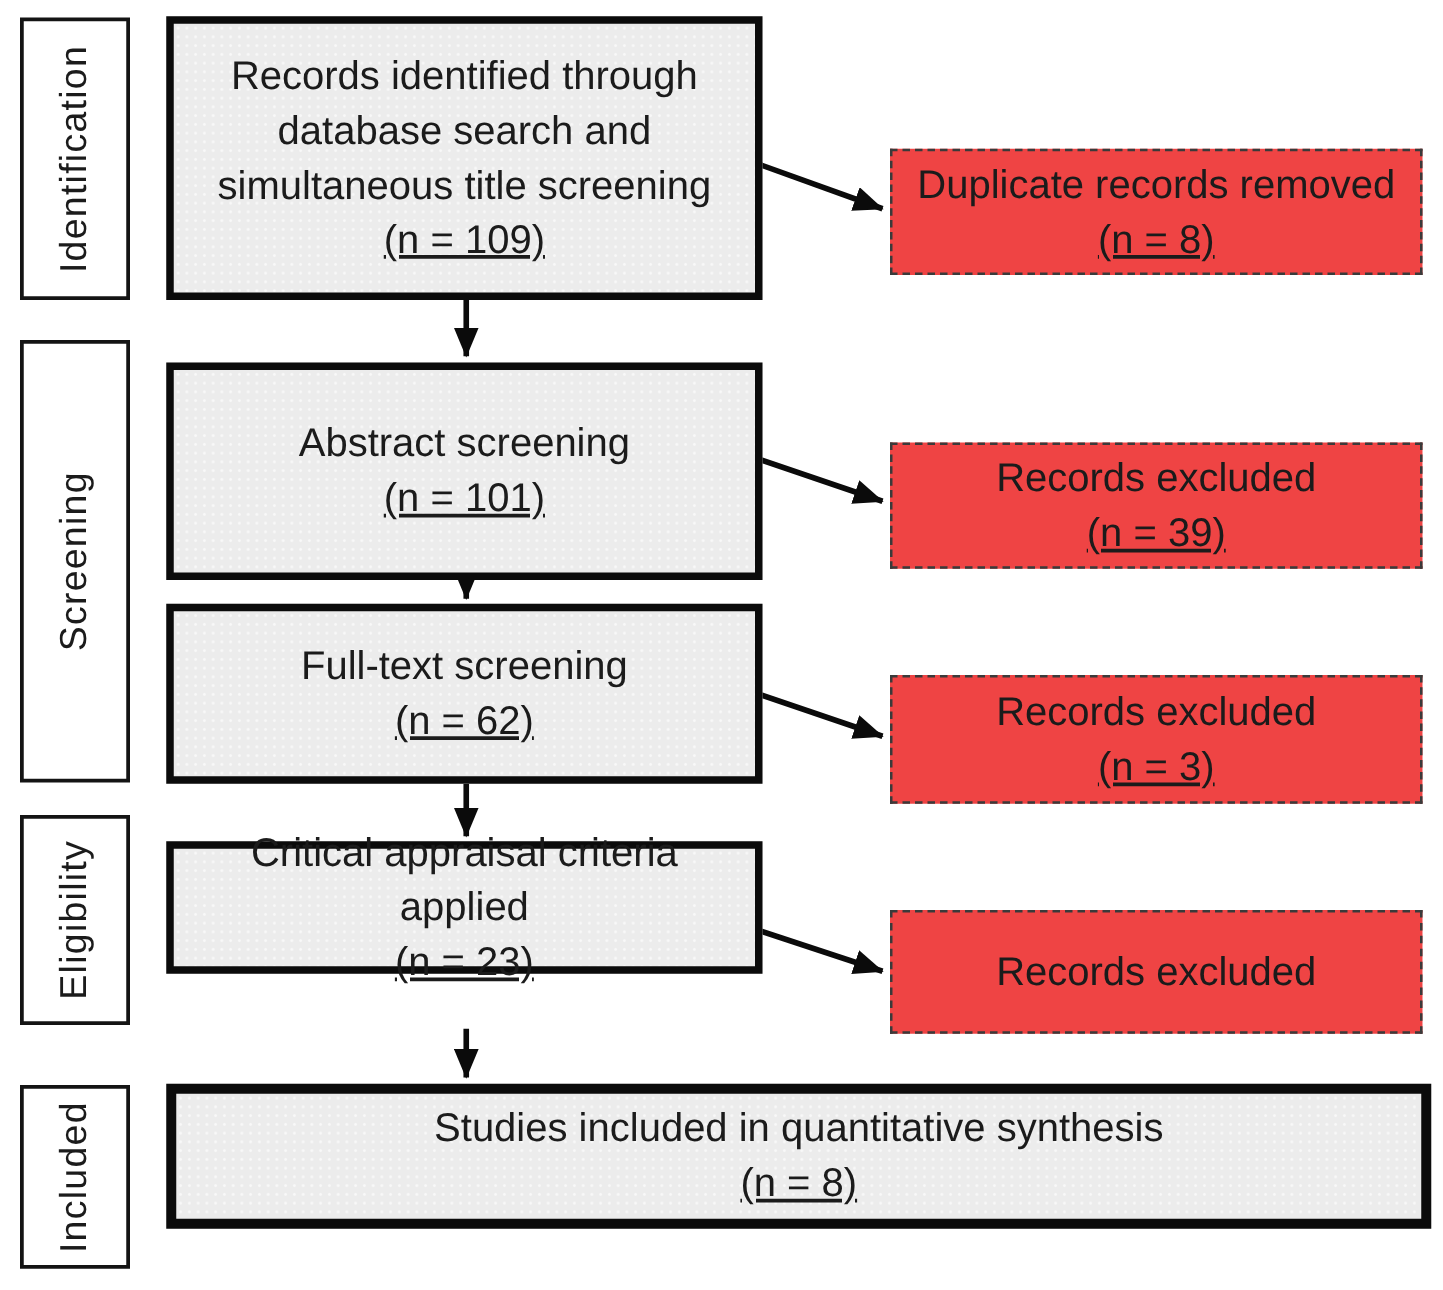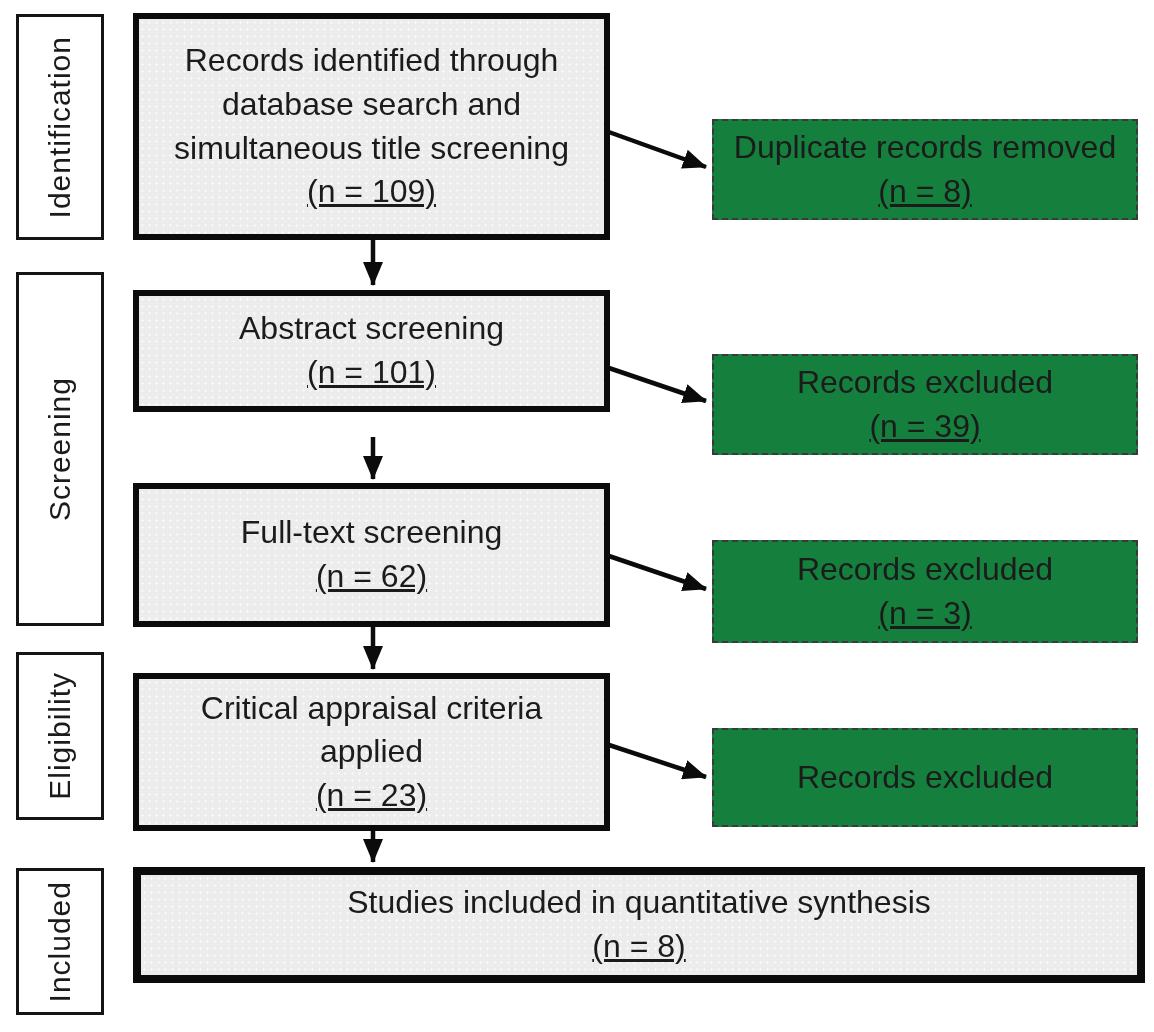--- a/index.html
+++ b/index.html
@@ -50,21 +50,21 @@
     background-color: #ececec;
     background-image: radial-gradient(#f8f8f8 1px, rgba(0,0,0,0) 1.2px);
     background-size: 7px 7px;
     padding: 6px 14px;
   }
   .process-box.thick {
     border-width: 8px;
   }
   .excl-box {
     border: 2px dashed #3a3a3a;
-    background: #15803d;
+    background: #ef4444;
     padding: 4px 10px;
   }
   .box-text {
     font-size: 32px;
     line-height: 1.36;
     white-space: pre-line;
   }
   .box-count {
     font-size: 32px;
     line-height: 1.36;
@@ -105,31 +105,31 @@
     <span class="vtext">Included</span>
   </div>
 
   <div class="box process-box" style="left:133px; top:13px; width:477px; height:227px;">
     <div class="box-text">Records identified through
 database search and
 simultaneous title screening</div>
     <div class="box-count">(n = 109)</div>
   </div>
 
-  <div class="box process-box" style="left:133px; top:290px; width:477px; height:122px;">
+  <div class="box process-box" style="left:133px; top:290px; width:477px; height:174px;">
     <div class="box-text">Abstract screening</div>
     <div class="box-count">(n = 101)</div>
   </div>
 
   <div class="box process-box" style="left:133px; top:483px; width:477px; height:144px;">
     <div class="box-text">Full-text screening</div>
     <div class="box-count">(n = 62)</div>
   </div>
 
-  <div class="box process-box" style="left:133px; top:673px; width:477px; height:158px;">
+  <div class="box process-box" style="left:133px; top:673px; width:477px; height:106px;">
     <div class="box-text">Critical appraisal criteria
 applied</div>
     <div class="box-count">(n = 23)</div>
   </div>
 
   <div class="box process-box thick" style="left:133px; top:867px; width:1012px; height:116px;">
     <div class="box-text">Studies included in quantitative synthesis</div>
     <div class="box-count">(n = 8)</div>
   </div>
 

